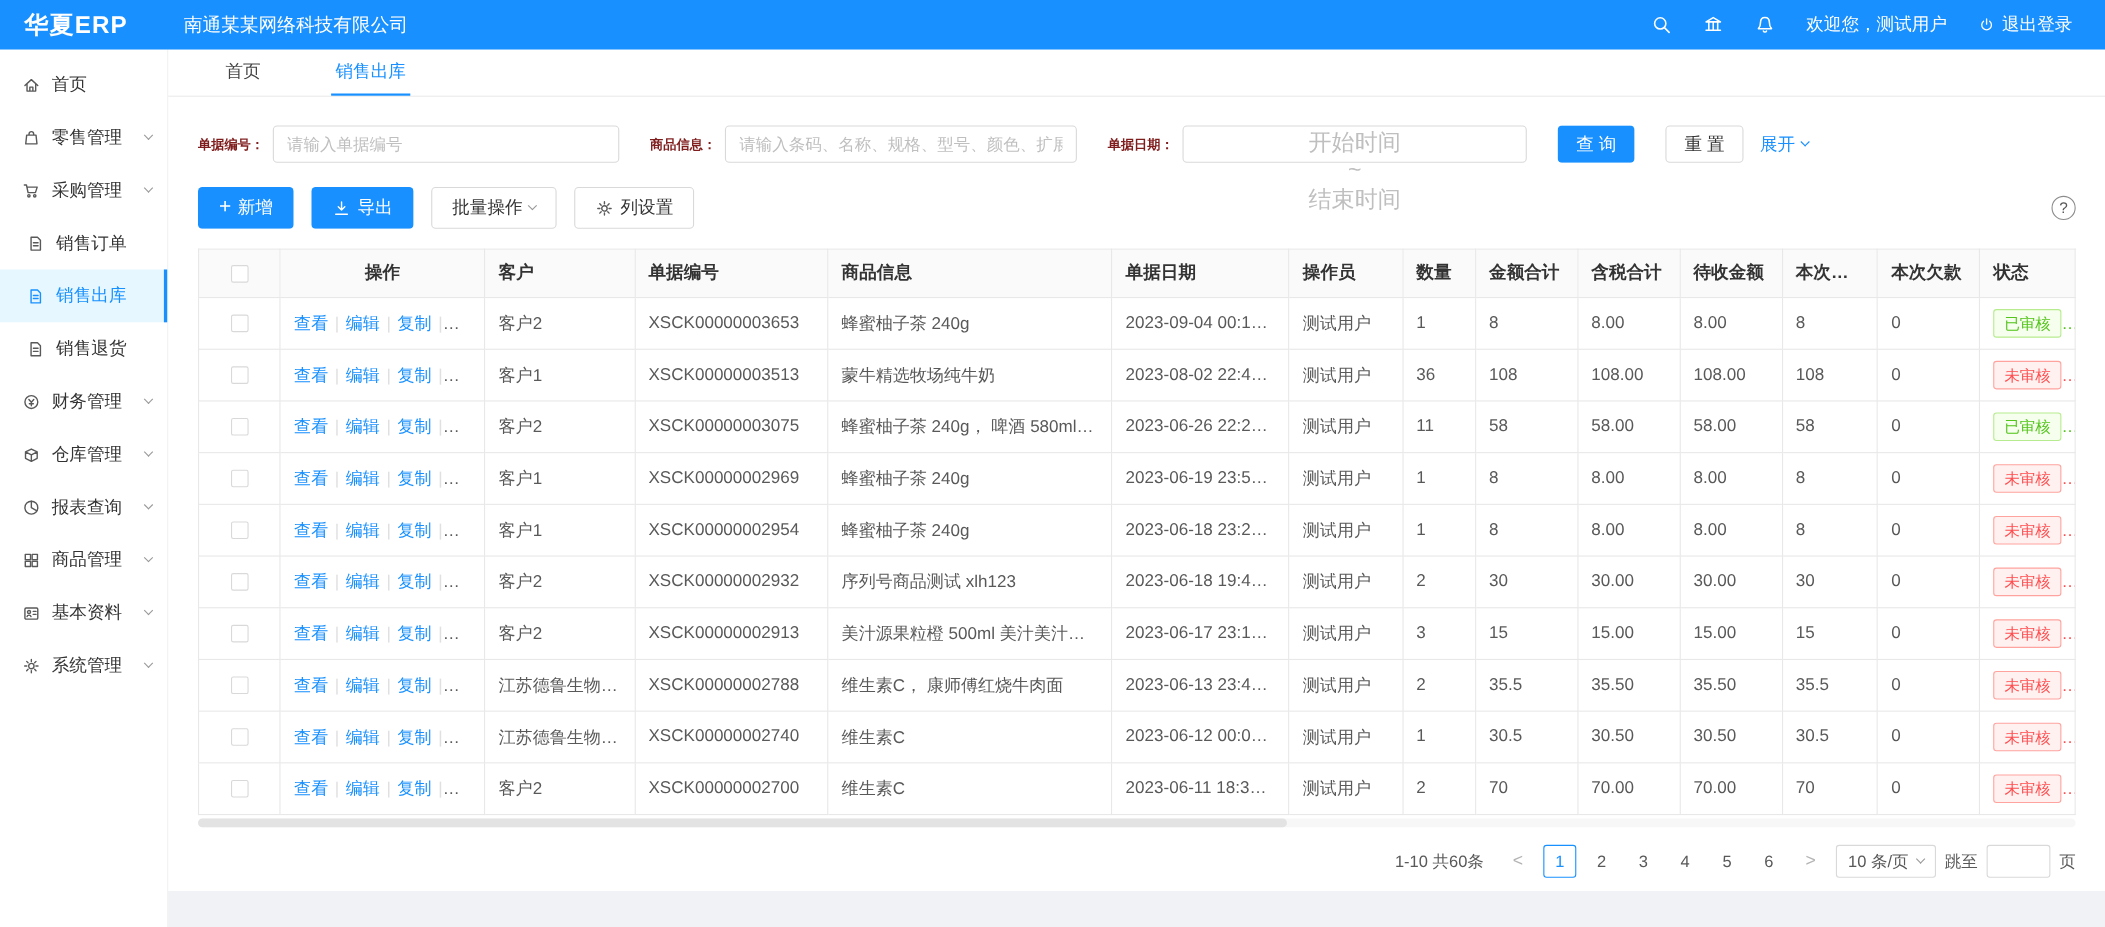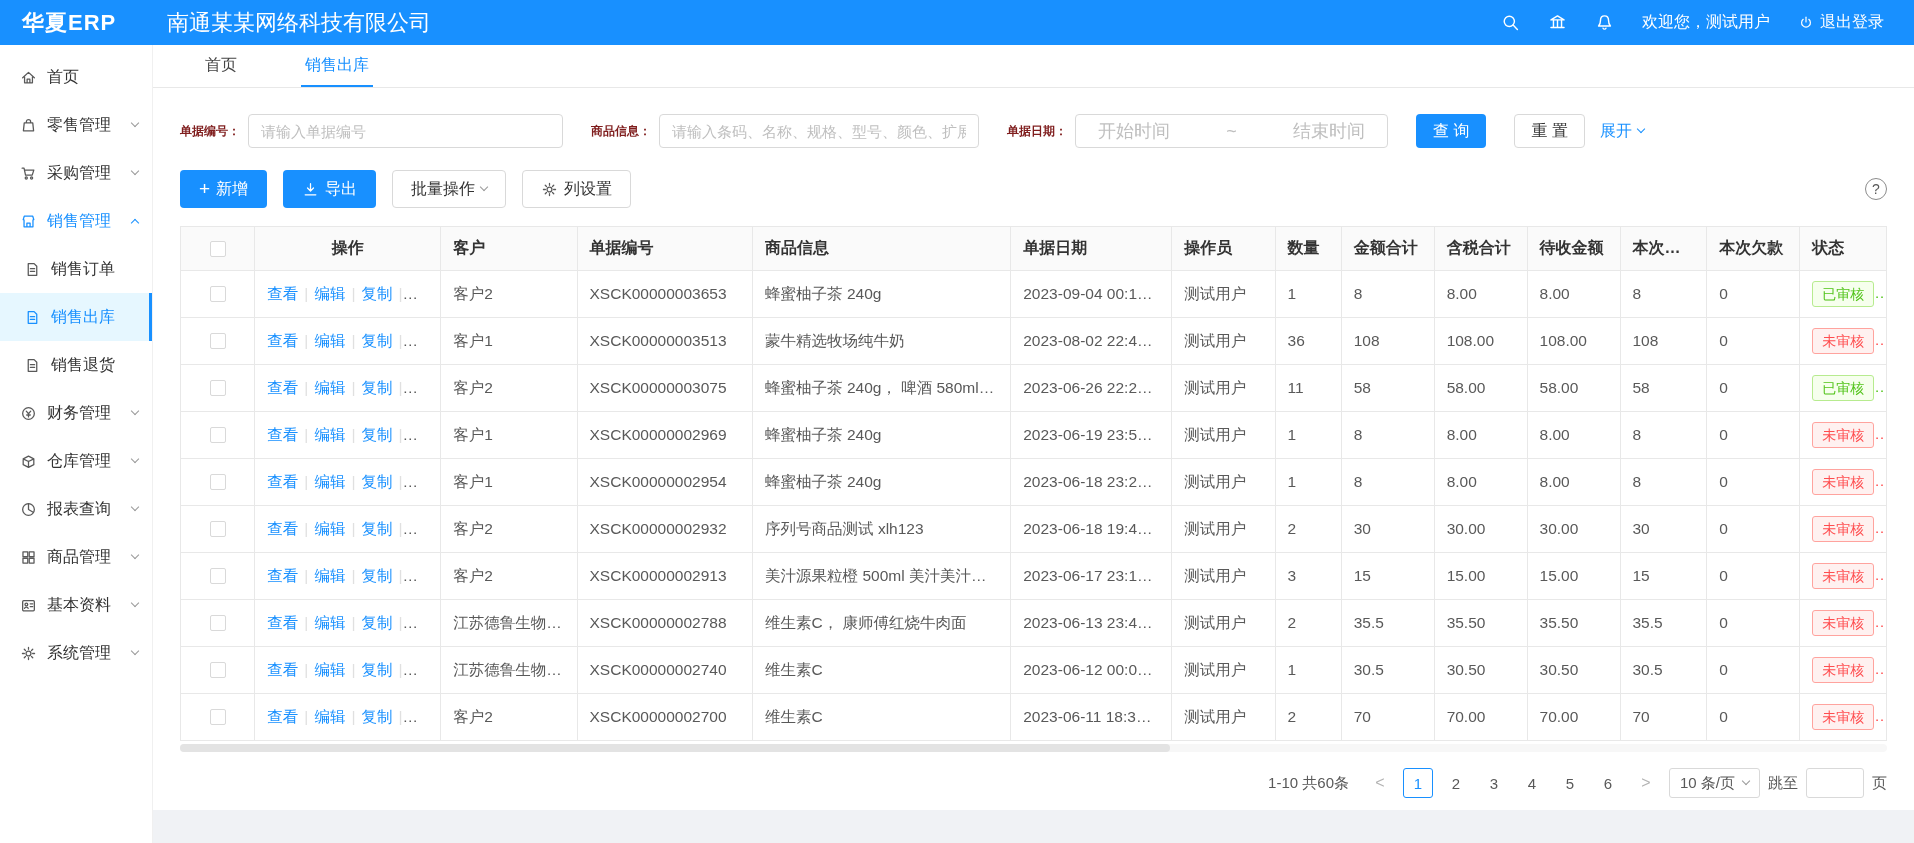--- a/index.html
+++ b/index.html
@@ -2,21 +2,21 @@
 <html><head>
 <meta charset="utf-8">
 <style>
   *{margin:0;padding:0;box-sizing:border-box;}
   html,body{width:1914px;height:843px;overflow:hidden;}
   body{font-family:"Liberation Sans","DejaVu Sans",sans-serif;font-size:16px;color:#333;background:#f0f2f5;}
 
   
   .topbar{position:absolute;top:0;left:0;width:1914px;height:45px;background:#1890ff;display:flex;align-items:center;color:#fff;z-index:20;}
   .logo{width:153px;font-size:22px;font-weight:bold;padding-left:22px;letter-spacing:1px;flex:none;}
-  .company{font-size:22px;margin-left:14px;}
+  .company{font-size:17px;margin-left:14px;}
   .topbar-right{margin-left:auto;display:flex;align-items:center;gap:28px;padding-right:30px;font-size:16px;}
   .tb-icon{width:19px;height:19px;color:#fff;display:inline-block;cursor:pointer;}
   .tb-icon.sm{width:16px;height:16px;}
   .logout{display:inline-flex;align-items:center;gap:6px;cursor:pointer;}
   .icon-svg svg{width:100%;height:100%;display:block;}
   .icon-svg svg *{fill:none;stroke:currentColor;stroke-width:1.2;stroke-linecap:round;stroke-linejoin:round;}
 
   
   .layout{position:absolute;top:45px;left:0;right:0;bottom:0;display:flex;}
   .sidebar{width:153px;background:#fff;border-right:1px solid #f0f0f0;padding-top:8px;flex:none;}
@@ -38,21 +38,21 @@
   .content{background:#fff;height:722px;padding:26px 27px 0 27px;overflow:hidden;}
 
   
   .filters{display:flex;align-items:center;}
   .f-group{display:flex;align-items:center;margin-right:28px;}
   .f-label{font-weight:bold;font-size:12px;color:#7f1d1d;margin-right:8px;white-space:nowrap;}
   .f-input{height:34px;border:1px solid #d9d9d9;border-radius:4px;padding:0 12px;font-size:15px;color:#333;outline:none;font-family:Liberation Sans, sans-serif;}
   .f-input::placeholder{color:#bfbfbf;}
   .w1{width:315px;}
   .w2{width:320px;}
-  .date-range{width:313px;height:34px;border:1px solid #d9d9d9;border-radius:4px;display:flex;align-items:center;justify-content:space-between;padding:0 22px;color:#bfbfbf;font-size:18px;cursor:pointer;background:#fff;}
+  .date-range{width:313px;height:34px;border:1px solid #d9d9d9;border-radius:4px;display:flex;align-items:center;justify-content:space-between;padding:0 22px;color:#bfbfbf;font-size:21px;cursor:pointer;background:#fff;flex-direction:column;}
   .btn{display:inline-flex;align-items:center;justify-content:center;gap:6px;height:38px;border-radius:4px;font-size:16px;cursor:pointer;font-family:inherit;border:1px solid transparent;padding:0 18px;white-space:nowrap;}
   .btn.primary{background:#1890ff;color:#fff;}
   .btn.default{background:#fff;color:#333;border-color:#d9d9d9;}
   .filters .btn{height:34px;margin-right:28px;padding:12px 16px;}
   .filters .btn:last-of-type{margin-right:15px;}
   .expand{color:#1890ff;display:inline-flex;align-items:center;gap:6px;cursor:pointer;font-size:16px;}
 
   .chev{display:inline-block;width:8px;height:8px;border-right:1.6px solid currentColor;border-bottom:1.6px solid currentColor;}
   .chev.down{transform:rotate(45deg);margin-top:-4px;}
   .chev.up{transform:rotate(-135deg);margin-top:4px;}
@@ -154,29 +154,20 @@
           <span class="s-icon icon-svg">
             <svg viewBox="0 0 16 16">
               <path d="M2 3 H3.8 L5.2 9.5 H11.5 L13 4.8 H4.3"></path>
               <circle cx="5.9" cy="12.2" r="1"></circle>
               <circle cx="10.9" cy="12.2" r="1"></circle>
             </svg>
           </span>
           <span class="s-label">采购管理</span>
           <span class="chev sm down"></span>
         </div>
-        <div class="side-item open-parent">
-          <span class="s-icon icon-svg">
-            <svg viewBox="0 0 16 16">
-              <path d="M3 6.2 4 3 H12 L13 6.2 M3.8 6.5 V13 H12.2 V6.5 M6.5 13 V9.5 H9.5 V13"></path>
-            </svg>
-          </span>
-          <span class="s-label">销售管理</span>
-          <span class="chev sm up"></span>
-        </div>
         <div class="side-item side-sub">
           <span class="s-icon icon-svg">
             <svg viewBox="0 0 16 16">
               <path d="M4 2.5 H9.5 L12 5 V13.5 H4 Z M6 7.2 H10 M6 9.8 H10"></path>
             </svg>
           </span>
           <span class="s-label">销售订单</span>
         </div>
         <div class="side-item side-sub active">
           <span class="s-icon icon-svg">

